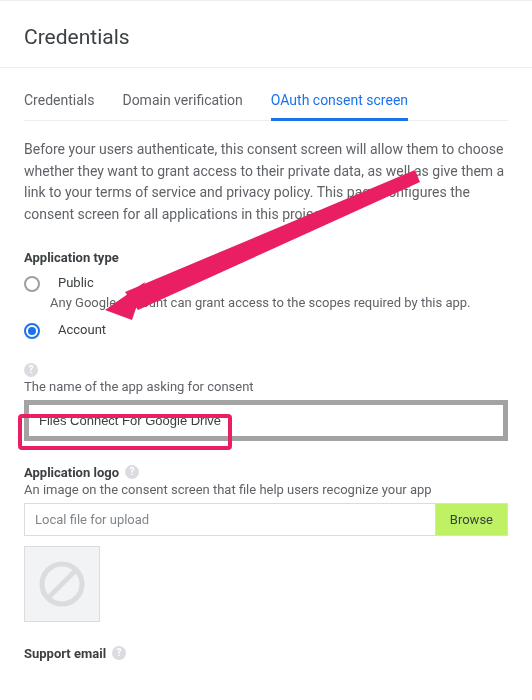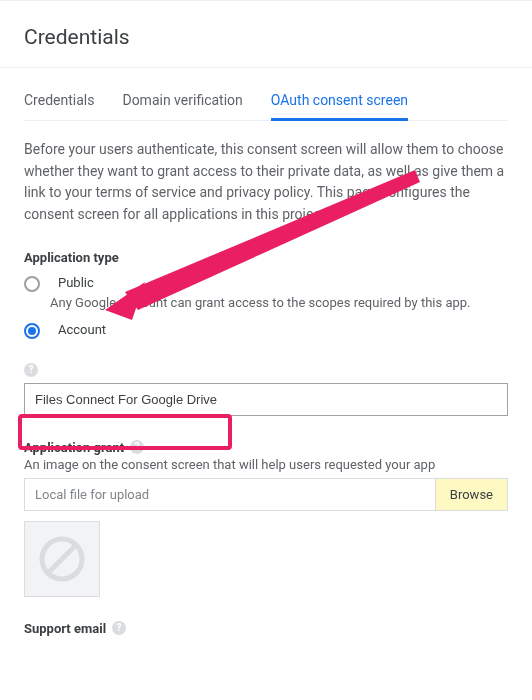--- a/index.html
+++ b/index.html
@@ -112,21 +112,21 @@
     }
     .radio-title {
       font-size: 13px;
       color: #3c4043;
     }
     .input-wrap {
       margin-top: 6px;
     }
     .text-input {
       width: 100%;
-      border: 1px solid #a3a3a3;
+      border: 5px solid #a3a3a3;
       padding: 8px 10px;
       font-size: 13px;
       color: #3c4043;
       outline: none;
     }
     .file-row {
       display: flex;
       margin-top: 6px;
     }
     .file-text {
@@ -135,21 +135,21 @@
       border-right: none;
       padding: 8px 10px;
       font-size: 13px;
       color: #80868b;
     }
     .file-browse {
       border: 1px solid #dadce0;
       padding: 8px 14px;
       font-size: 13px;
       color: #3c4043;
-      background: #fef9c3;
+      background: #bef264;
       cursor: pointer;
     }
     .logo-thumb {
       margin-top: 10px;
       width: 76px; height: 76px;
       border: 1px solid #dadce0;
       background: #f1f3f4;
       display: flex;
       align-items: center;
       justify-content: center;
@@ -209,29 +209,30 @@
 
     <div class="radio-row">
       <div class="radio selected"></div>
       <div class="radio-title">Account</div>
     </div>
   </div>
 
   <div class="section-label">
     <span class="help-icon">?</span>
   </div>
+  <div class="section-sub">The name of the app asking for consent</div>
   <div class="input-wrap">
     <input class="text-input" type="text" value="Files Connect For Google Drive" style="">
   </div>
 
   <div class="section-label">
-    <span>Application grant</span>
+    <span>Application logo</span>
     <span class="help-icon">?</span>
   </div>
-  <div class="section-sub">An image on the consent screen that will help users requested your app</div>
+  <div class="section-sub">An image on the consent screen that file help users recognize your app</div>
   <div class="file-row">
     <div class="file-text">Local file for upload</div>
     <div class="file-browse">Browse</div>
   </div>
   <div class="logo-thumb">
     <svg width="46" height="46" viewBox="0 0 46 46">
       <circle cx="23" cy="23" r="20" fill="none" stroke="#dadce0" stroke-width="5"></circle>
       <line x1="9" y1="37" x2="37" y2="9" stroke="#dadce0" stroke-width="5"></line>
     </svg>
   </div>

